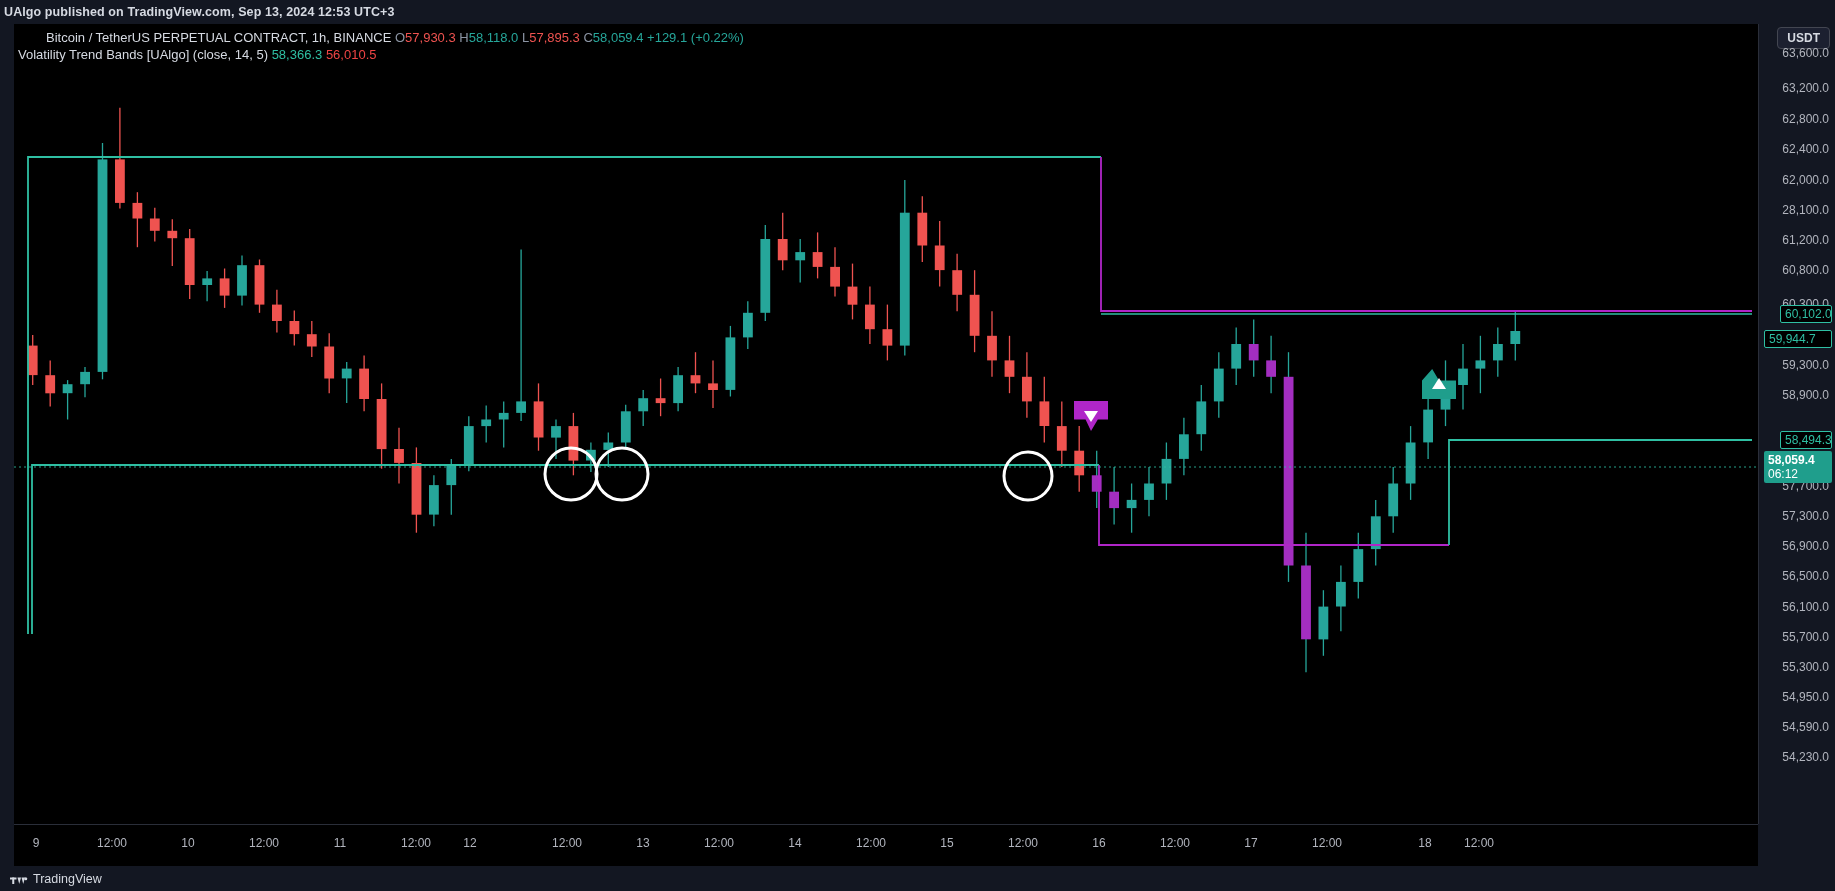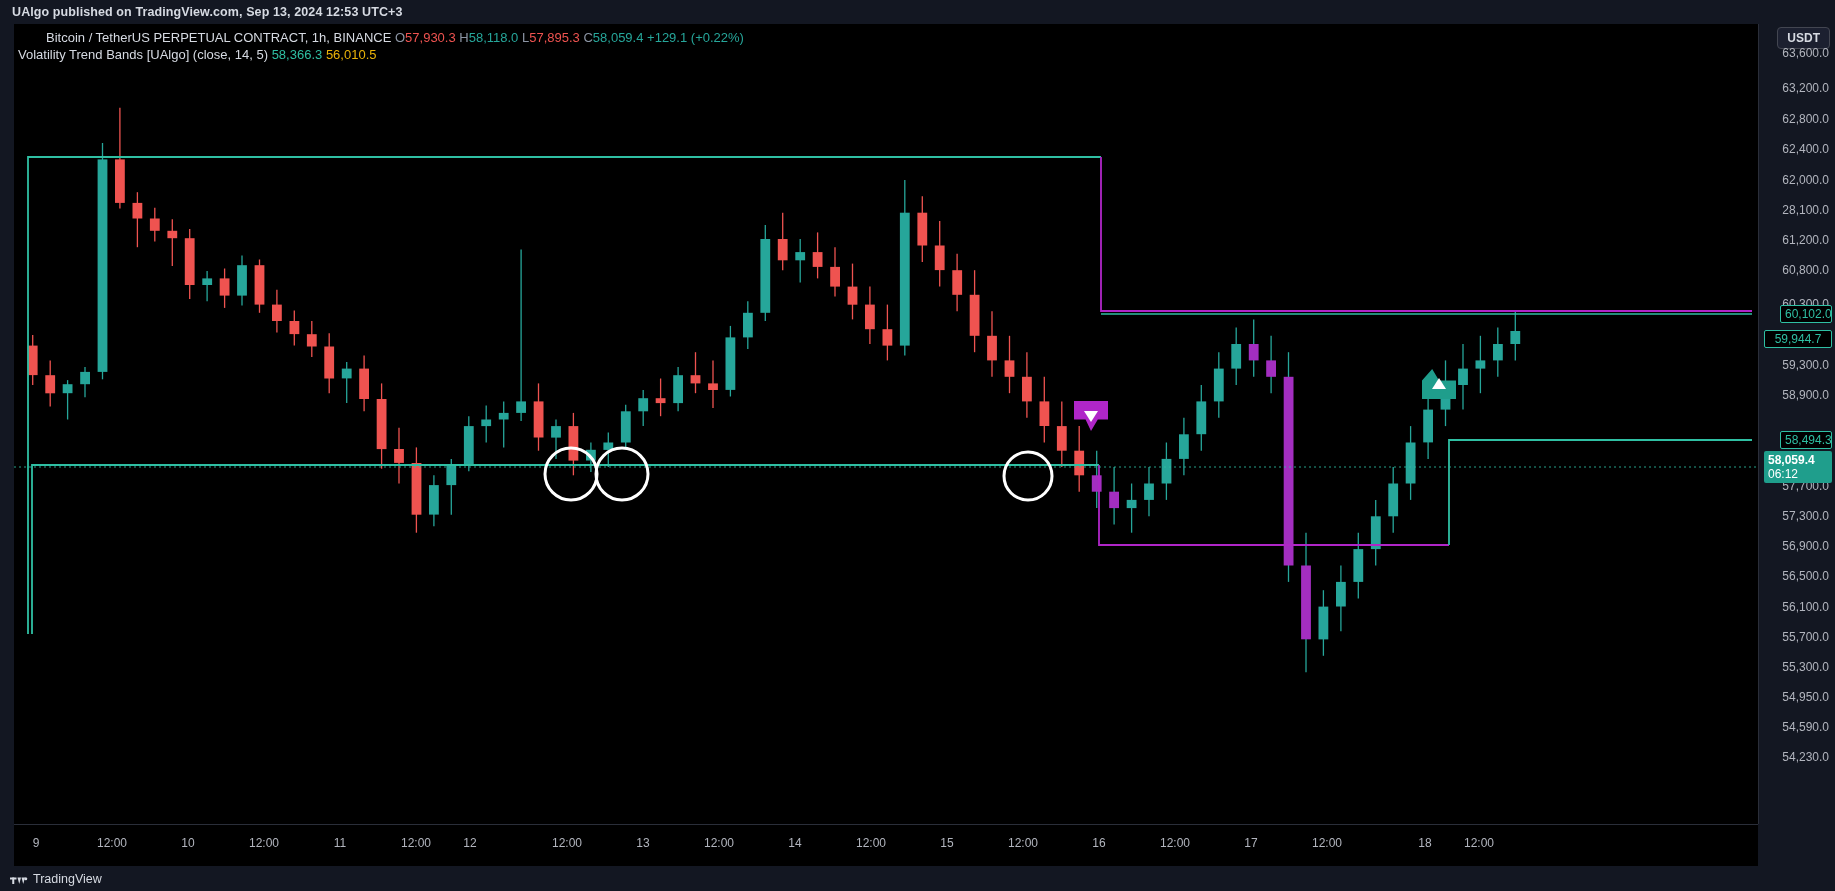--- a/index.html
+++ b/index.html
@@ -9,21 +9,21 @@
     font-family:"Liberation Sans", sans-serif;
     overflow:hidden;
   }
   #app { position:relative; width:1835px; height:891px; background:#131722; }
 
   
   #pub-bar {
     position:absolute; left:0; top:0; width:1835px; height:24px;
     background:#131722; color:#d6dae2;
     font-size:12.5px; font-weight:bold;
-    display:flex; align-items:center; padding-left:12px;
+    display:flex; align-items:center; padding-left:4px;
     letter-spacing:.1px;
   }
 
   
   #chart-area {
     position:absolute; left:14px; top:24px;
     width:1744px; height:800px;
     background:#000000; overflow:hidden;
   }
   #left-gutter {
@@ -33,21 +33,21 @@
 
   
   #legend { position:absolute; left:4px; top:5px; z-index:40; line-height:17px; white-space:nowrap; }
   .leg-row { font-size:13px; color:#d6dae2; }
   .leg-row .sym { color:#d6dae2;margin-left:28px; }
   .up  { color:#26a69a; }
   .down{ color:#ef5350; }
   .muted { color:#8b94a3; }
   .ind-name { color:#d6dae2; }
   .ind-v1 { color:#2fbfa3; }
-  .ind-v2 { color:#eab308; }
+  .ind-v2 { color:#ef4444; }
 
   
   #price-scale {
     position:absolute; left:1758px; top:24px;
     width:77px; height:866px; background:#131722;
   }
   #price-scale .sep {
     position:absolute; left:0; top:0; width:1px; height:866px; background:#2a2e39;
   }
   .p-tick {
@@ -350,21 +350,21 @@
         <div class="p-tick" style="top: 552px;">56,500.0</div>
         <div class="p-tick" style="top: 583px;">56,100.0</div>
         <div class="p-tick" style="top: 613px;">55,700.0</div>
         <div class="p-tick" style="top: 643px;">55,300.0</div>
         <div class="p-tick" style="top: 673px;">54,950.0</div>
         <div class="p-tick" style="top: 703px;">54,590.0</div>
         <div class="p-tick" style="top: 733px;">54,230.0</div>
       </div>
     <div id="price-tags">
         <div class="p-tag outline-teal" style="top: 290px;">60,102.0</div>
-        <div class="p-tag outline-teal2" style="top: 315px; text-align: center;">59,944.7</div>
+        <div class="p-tag outline-teal2" style="top: 315px;">59,944.7</div>
         <div class="p-tag outline-teal" style="top: 416px;">58,494.3</div>
         <div class="p-tag solid-teal" style="top: 443px;">
           <div>58,059.4</div>
           <div class="t2">06:12</div>
         </div>
       </div>
   </div>
 
   <div id="time-scale">
     <div class="topline"></div>

